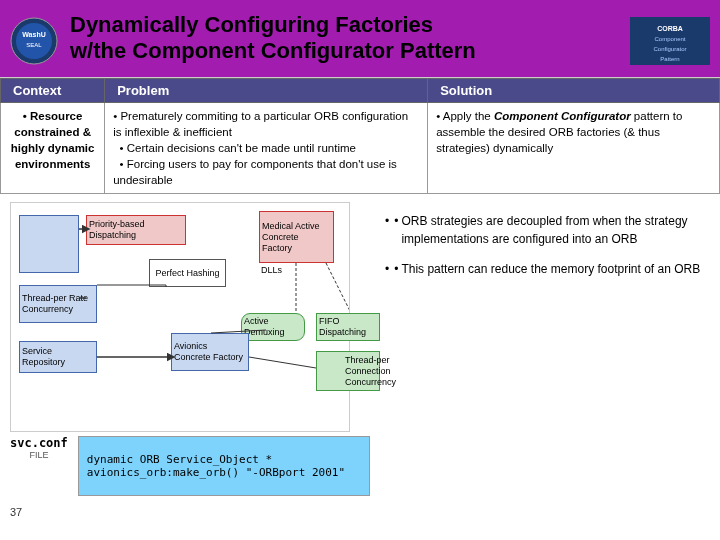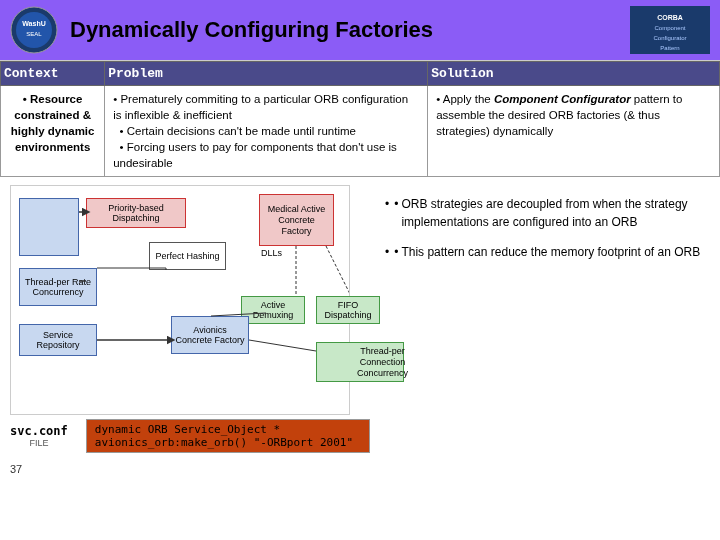--- a/index.html
+++ b/index.html
@@ -8,23 +8,23 @@
       height: 540px;
       font-family: Arial, sans-serif;
       font-size: 12px;
       background: #fff;
       overflow: hidden;
     }
 
     
     .header {
       display: flex;
-      align-items: center;
-      padding: 6px 10px;
-      background: #8b5cf6;
+      align-items: flex-end;
+      padding: 12px 10px;
+      background: #a21caf;
       border-bottom: 1px solid #ccc;
     }
     .header-logo {
       width: 48px;
       height: 48px;
       margin-right: 12px;
       flex-shrink: 0;
     }
     .header-title {
       font-size: 22px;
@@ -47,25 +47,24 @@
 
     
     .info-table {
       width: 100%;
       border-collapse: collapse;
       border: 1px solid #999;
     }
     .info-table th {
       background: #4a4a8a;
       color: #fff;
-      padding: 4px 3px;
+      padding: 4px 12px;
       text-align: left;
       font-size: 13px;
       border: 1px solid #666;
-      font-family: Liberation Mono, monospace;
     }
     .info-table td {
       padding: 5px 8px;
       vertical-align: top;
       border: 1px solid #999;
       font-size: 11.5px;
       line-height: 1.4;
     }
     .info-table td:first-child {
       width: 100px;
@@ -113,34 +112,33 @@
       display: flex;
       align-items: flex-start;
       margin-bottom: 12px;
     }
     .right-text .bullet::before {
       content: '•';
       margin-right: 5px;
       flex-shrink: 0;
     }
     .code-box {
-      background: #c2410c;
+      background: #7dd3fc;
       border: 1px solid #999;
-      padding: 3px 8px;
+      padding: 16px 8px;
       font-family: monospace;
       font-size: 11px;
       flex: 1;
     }
 
     
     .diag-box {
       position: absolute;
       border: 1px solid #333;
       font-size: 9px;
-      text-align: center;
       display: flex;
       align-items: center;
       justify-content: center;
       line-height: 1.2;
       padding: 2px;
     }
     .box-blue { background: #c8d8f0; border-color: #4466aa; }
     .box-red { background: #f0c8c8; border-color: #cc3333; }
     .box-green { background: #c8e8c8; border-color: #449944; }
     .box-white { background: #fff; border-color: #555; }
@@ -172,20 +170,21 @@
   <div class="header-logo">
     <svg width="48" height="48" viewBox="0 0 48 48">
       <circle cx="24" cy="24" r="23" fill="#1a3a6b" stroke="#999" stroke-width="1"></circle>
       <circle cx="24" cy="24" r="18" fill="#2255aa"></circle>
       <text x="24" y="20" text-anchor="middle" fill="#fff" font-size="7" font-weight="bold">WashU</text>
       <text x="24" y="30" text-anchor="middle" fill="#fff" font-size="6">SEAL</text>
     </svg>
   </div>
   <div class="header-title">
     <span>Dynamically Configuring Factories</span><br>
+    <span>w/the Component Configurator Pattern</span>
   </div>
   <div class="header-logo-right">
     <svg width="80" height="48" viewBox="0 0 80 48">
       <rect width="80" height="48" fill="#1a3a6b"></rect>
       <text x="40" y="14" text-anchor="middle" fill="#fff" font-size="7" font-weight="bold">CORBA</text>
       <text x="40" y="24" text-anchor="middle" fill="#aac8ff" font-size="6">Component</text>
       <text x="40" y="34" text-anchor="middle" fill="#aac8ff" font-size="6">Configurator</text>
       <text x="40" y="44" text-anchor="middle" fill="#aac8ff" font-size="6">Pattern</text>
     </svg>
   </div>
@@ -241,37 +240,37 @@
       </div>
 
       <div class="diag-box box-blue" style="left:8px; top:82px; width:78px; height:38px;">
         <span>Thread-per Rate Concurrency</span>
       </div>
 
       <div class="diag-box box-red" style="left:248px; top:8px; width:75px; height:52px;">
         <span>Medical Active Concrete Factory</span>
       </div>
 
-      <div class="diag-box box-green" style="left:230px; top:110px; width:64px; height:28px;">
+      <div class="diag-box box-green" style="left:230px; top:110px; width:64px; height:28px;border-radius:9px;">
         <span>Active Demuxing</span>
       </div>
 
       <div class="diag-box box-green" style="left:305px; top:110px; width:64px; height:28px;">
         <span>FIFO Dispatching</span>
       </div>
 
       <div class="diag-box box-blue" style="left:160px; top:130px; width:78px; height:38px;">
         <span>Avionics Concrete Factory</span>
       </div>
 
       <div class="diag-box box-blue" style="left:8px; top:138px; width:78px; height:32px;">
         <span>Service Repository</span>
       </div>
 
-      <div class="diag-box box-green" style="left:305px; top:156px; width:88px; height:40px;padding-left:47px;">
+      <div class="diag-box box-green" style="left:305px; top:148px; width:64px; height:40px;padding-left:47px;">
         <span>Thread-per Connection Concurrency</span>
       </div>
 
       <svg class="diag-svg">
 
         <line x1="68" y1="26" x2="75" y2="26" stroke="#333" stroke-width="1.5" marker-end="url(#arr)"></line>
 
         <line x1="68" y1="95" x2="75" y2="95" stroke="#333" stroke-width="1.5"></line>
 
         <line x1="86" y1="82" x2="155" y2="82" stroke="#333" stroke-width="1"></line>
@@ -287,21 +286,21 @@
 
         <line x1="315" y1="60" x2="340" y2="110" stroke="#333" stroke-width="1" stroke-dasharray="3,2"></line>
         <defs>
           <marker id="arr" markerWidth="6" markerHeight="6" refX="3" refY="3" orient="auto">
             <path d="M0,0 L0,6 L6,3 z" fill="#333"></path>
           </marker>
         </defs>
       </svg>
     </div>
 
-    <div style="display:flex; align-items:center; margin-top:4px; gap:18px;">
+    <div style="display:flex; margin-top:4px; gap:10px;">
       <div style="text-align:center;">
         <div style="font-weight:bold; font-family:monospace; font-size:12px;">svc.conf</div>
         <div style="font-size:9px; color:#555;">FILE</div>
       </div>
       <div class="code-box">
         <div>dynamic ORB Service_Object *</div>
         <div>avionics_orb:make_orb() "-ORBport 2001"</div>
       </div>
     </div>
   </div>

